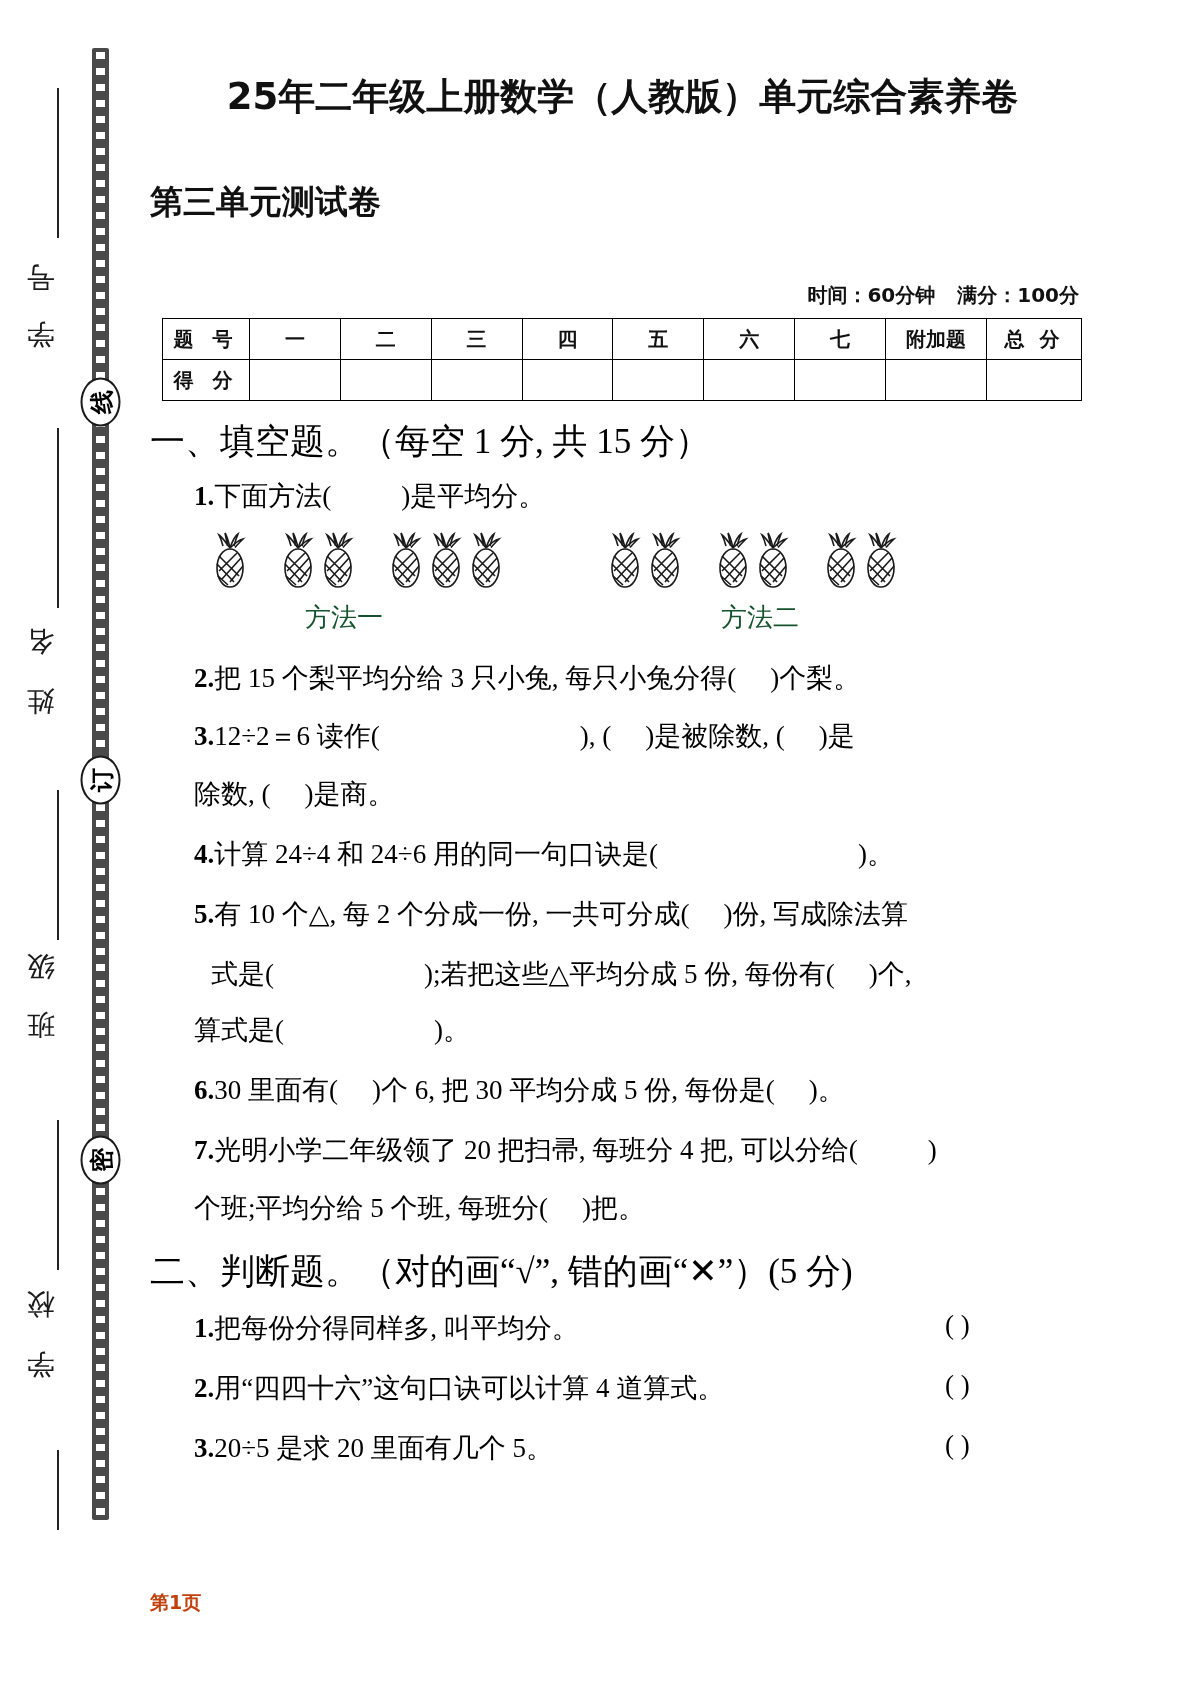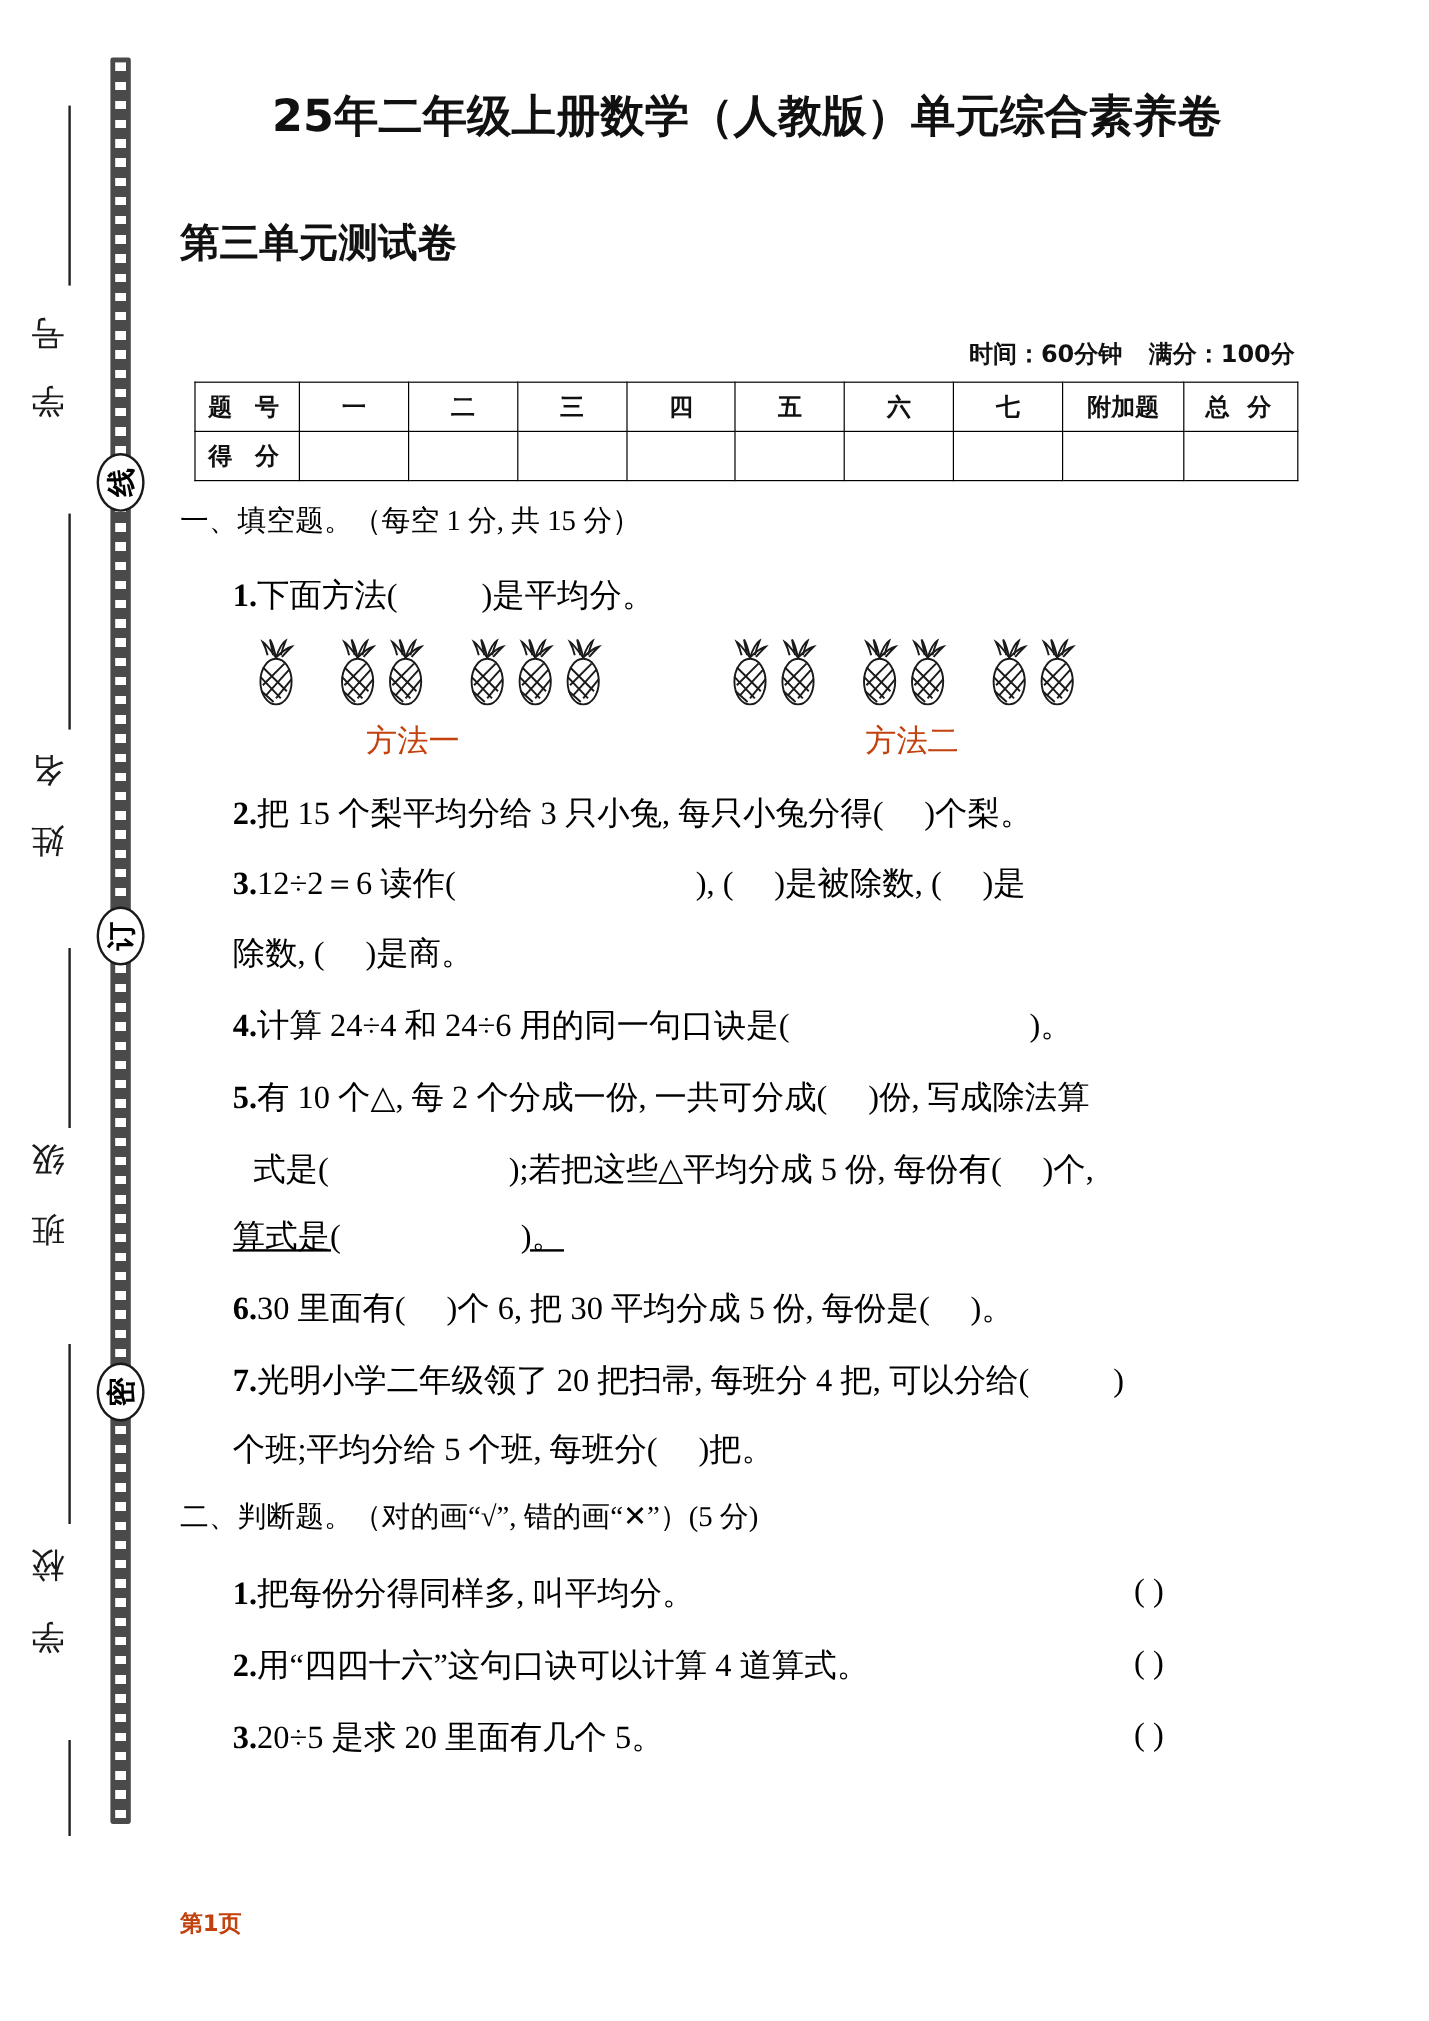--- a/index.html
+++ b/index.html
@@ -162,21 +162,21 @@
     padding: 0;
   }
   #score-table td.hdr-label { width: 86px; letter-spacing: 6px; }
   #score-table td.col-extra { width: 100px; }
   #score-table td.col-total { width: 94px; letter-spacing: 4px; }
 
   
   .sec-head {
     position: absolute;
     left: 0px;
-    font-size: 24px;
+    font-size: 35px;
     white-space: nowrap;
     color: #000;
   }
   .qline {
     position: absolute;
     left: 44px;
     font-size: 27px;
     white-space: nowrap;
     color: #000;
   }
@@ -200,21 +200,21 @@
     height: 62px;
   }
   .fig-group { display: inline-block; vertical-align: bottom; }
   .pine { display: inline-block; width: 40px; height: 58px; vertical-align: bottom; }
   .gsp { display: inline-block; width: 20px; }
 
   .fig-cap {
     position: absolute;
     top: 600px;
     font-size: 26px;
-    color: #c2410c;
+    color: #14532d;
     white-space: nowrap;
   }
 
   
   .footer {
     position: absolute;
     left: 0;
     top: 1590px;
     width: 1041px;
     text-align: left;
@@ -471,21 +471,21 @@
   </div>
 
   <div class="qline" style="top:896px;">
     <span class="num">5.</span><span>有 10 个△, 每 2 个分成一份, 一共可分成(</span><span class="blank-s"></span><span>)份, 写成除法算</span>
   </div>
 
   <div class="qline" style="top:956px;margin-left:17px;">
     <span>式是(</span><span class="blank-l"></span><span>);若把这些△平均分成 5 份, 每份有(</span><span class="blank-s"></span><span>)个,</span>
   </div>
 
-  <div class="qline" style="top:1012px;text-decoration:underline;">
+  <div class="qline" style="top:1012px;">
     <span>算式是(</span><span class="blank-l"></span><span>)。</span>
   </div>
 
   <div class="qline" style="top:1072px;">
     <span class="num">6.</span><span>30 里面有(</span><span class="blank-s"></span><span>)个 6, 把 30 平均分成 5 份, 每份是(</span><span class="blank-s"></span><span>)。</span>
   </div>
 
   <div class="qline" style="top:1132px;">
     <span class="num">7.</span><span>光明小学二年级领了 20 把扫帚, 每班分 4 把, 可以分给(</span><span class="blank-m"></span><span>)</span>
   </div>

